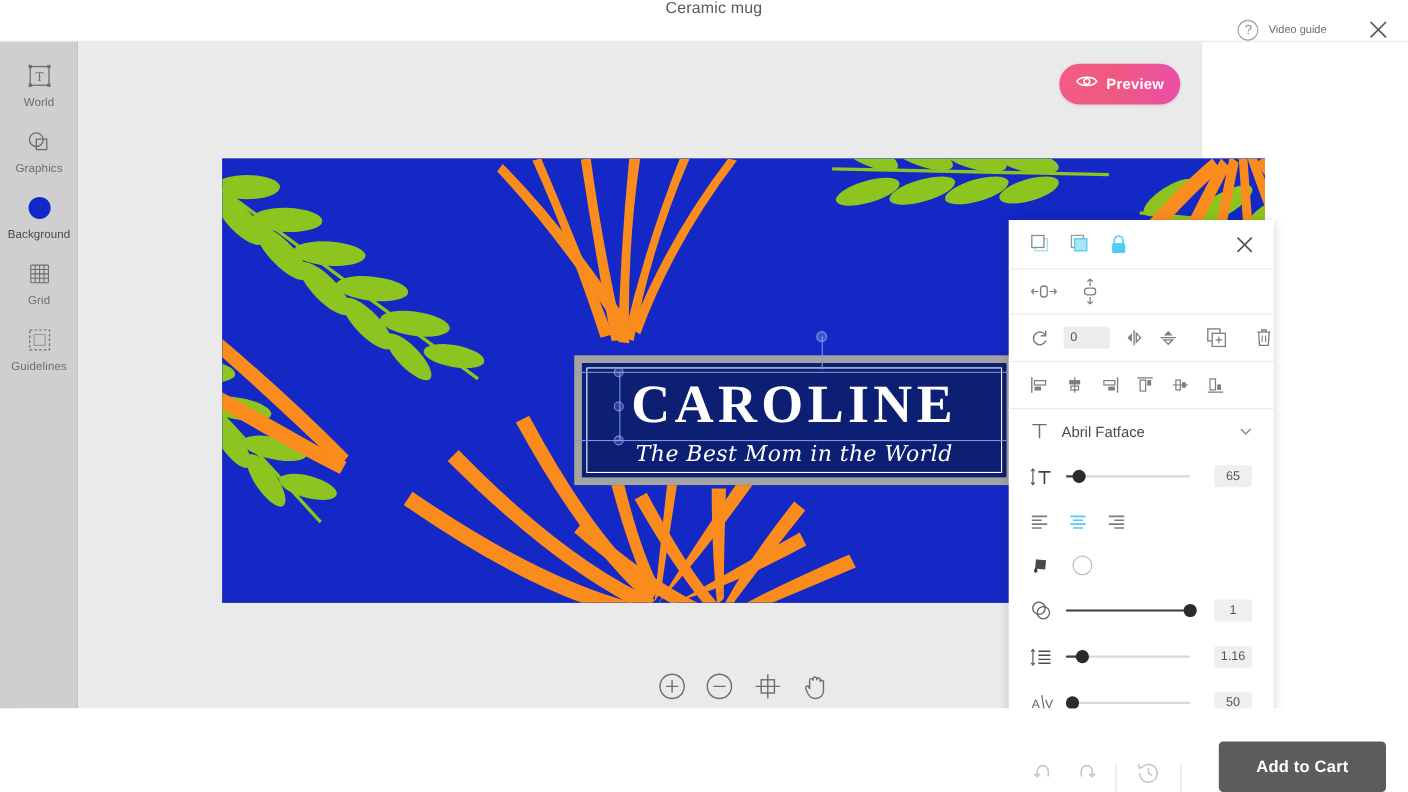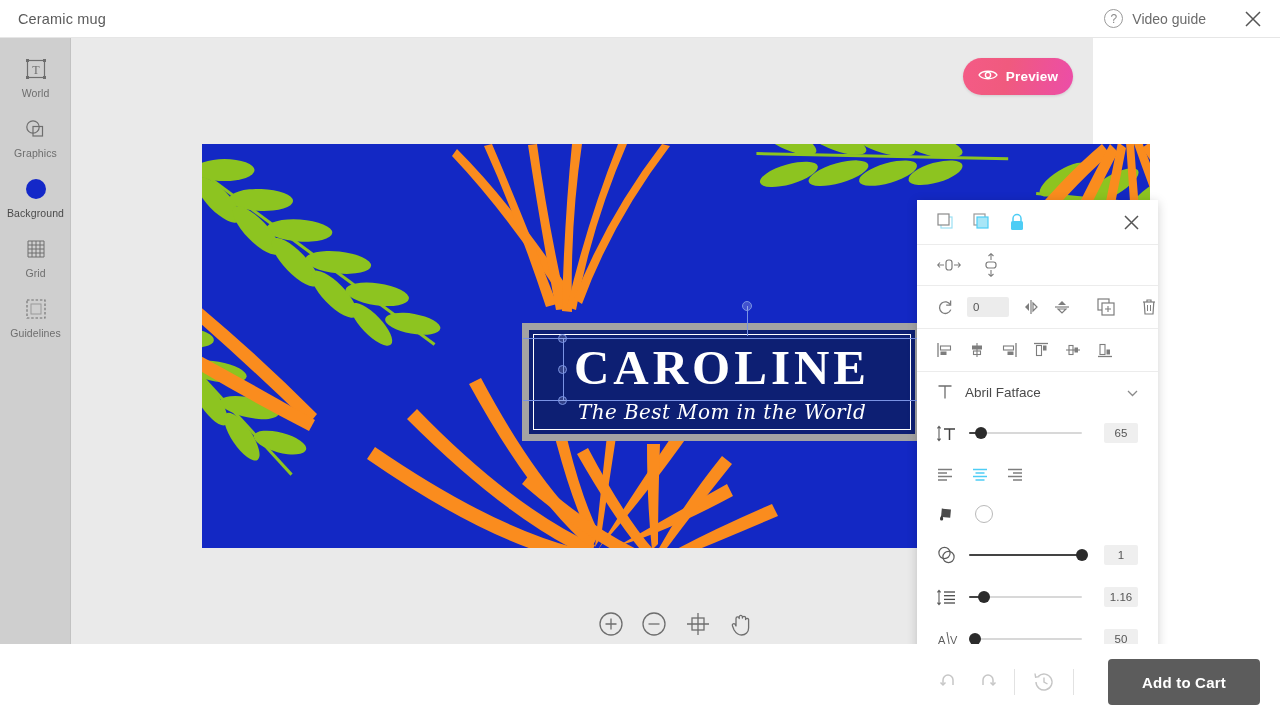--- a/index.html
+++ b/index.html
@@ -9,28 +9,28 @@
     background:#ffffff;
     color:#4a4a4a;
     -webkit-font-smoothing:antialiased;
   }
   .app { position:relative; width:1280px; height:720px; }
 
   
   .topbar {
     position:absolute; top:0; left:0; width:1280px; height:38px;
     background:#ffffff; border-bottom:1px solid #e6e6e6;
-    display:flex; align-items:center;
+    display:flex; align-items:center;flex-direction:column;
   }
   .topbar .title {
     margin-left:18px; font-size:14.5px; color:#5b5b5b; letter-spacing:.15px;
   }
   .topbar .right { margin-left:auto; display:flex; align-items:center; }
   .vguide { display:flex; align-items:center; gap:9px; cursor:pointer; }
-  .vguide .lbl { font-size:14px; color:#6b6b6b; }
+  .vguide .lbl { font-size:10px; color:#6b6b6b; }
   .qmark {
     width:19px;height:19px;border:1.3px solid #9a9a9a;border-radius:50%;
     display:flex;align-items:center;justify-content:center;
     font-size:12px;color:#8a8a8a;line-height:1;
   }
   .closeX {
     margin-left:36px; margin-right:16px; width:22px;height:22px;
     display:flex;align-items:center;justify-content:center;cursor:pointer;
   }
 
@@ -156,21 +156,21 @@
     margin-left:10px;
     text-align:center;
   }
   .swatch{
     width:18px;height:18px;border-radius:50%;background:#fff;border:1.2px solid #b9b9b9;cursor:pointer;
   }
 
   
   .bottombar{
     position:absolute;left:0;bottom:0;width:1280px;height:76px;background:#fff;
-    display:flex;align-items:center;justify-content:flex-end;border-radius:21px;
+    display:flex;align-items:flex-end;justify-content:flex-end;border-radius:21px;
   }
   .bb-ico{width:34px;height:34px;display:flex;align-items:center;justify-content:center;cursor:pointer;}
   .bb-div{width:1px;height:26px;background:#e2e2e2;margin:0 12px;}
   .cart-btn{
     width:152px;height:46px;border-radius:4px;background:#5c5c5c;
     display:flex;align-items:center;justify-content:center;cursor:pointer;
     margin-left:22px;margin-right:20px;
   }
   .cart-btn .lbl{color:#fff;font-size:15px;font-weight:bold;letter-spacing:.2px;}
 </style>

